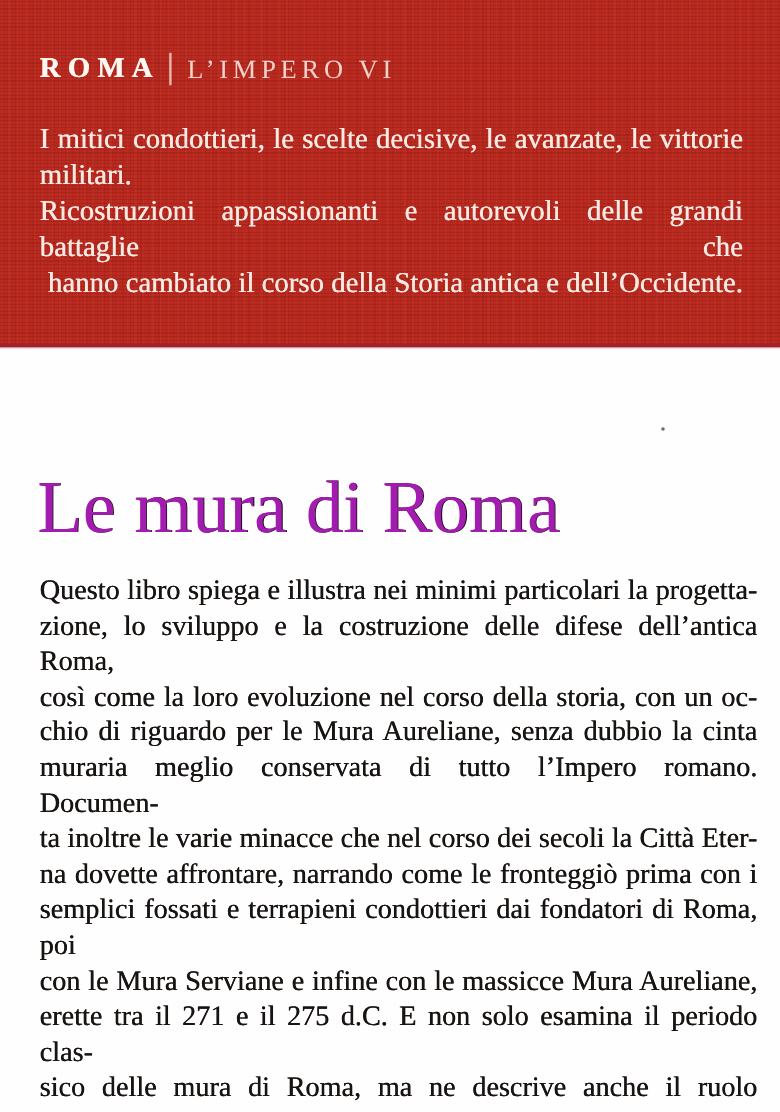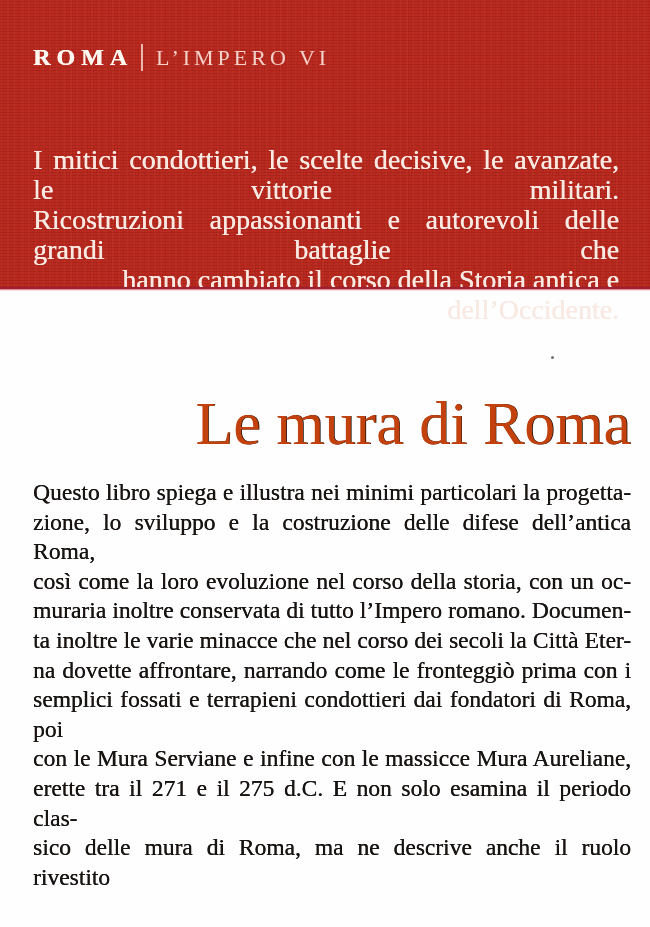--- a/index.html
+++ b/index.html
@@ -62,39 +62,37 @@
     letter-spacing: 4px;
     padding-top: 1px;
   }
 
   
   .tagline {
     position: absolute;
     top: 101px; left: 33px;
     width: 586px;
     color: #f8e9e2;
-    font-size: 28px;
+    font-size: 24px;
     line-height: 30px;
     text-shadow: 0.35px 0 0 #f8e9e2;
-    margin-top: 44px;
   }
   .tagline .jline { text-align: justify; text-align-last: justify; }
   .tagline .lline { text-align: right; }
 
   
   .book-title {
     position: absolute;
     top: 390px; left: 31px;
     width: 600px;
-    color: #c2410c;
+    color: #a21caf;
     font-size: 62px;
     line-height: 66px;
     white-space: nowrap;
     text-shadow: 0.7px 0 0 #0f0c0b;
-    text-align: right;
   }
 
   
   .body-text {
     position: absolute;
     top: 478px; left: 33px;
     width: 598px;
     color: #181412;
     font-size: 23.5px;
     line-height: 29.6px;
@@ -132,21 +130,22 @@
   <div class="banner-edge"></div>
 
   <div class="ink-speck"></div>
 
   <div class="book-title">Le mura di Roma</div>
 
   <div class="body-text">
     <div class="jline">Questo libro spiega e illustra nei minimi particolari la progetta-</div>
     <div class="jline">zione, lo sviluppo e la costruzione delle difese dell’antica Roma,</div>
     <div class="jline">così come la loro evoluzione nel corso della storia, con un oc-</div>
-    <div class="jline">muraria inoltre conservata di tutto l’Impero romano. Documen-</div>
+    <div class="jline">chio di riguardo per le Mura Aureliane, senza dubbio la cinta</div>
+    <div class="jline">muraria meglio conservata di tutto l’Impero romano. Documen-</div>
     <div class="jline">ta inoltre le varie minacce che nel corso dei secoli la Città Eter-</div>
     <div class="jline">na dovette affrontare, narrando come le fronteggiò prima con i</div>
     <div class="jline">semplici fossati e terrapieni condottieri dai fondatori di Roma, poi</div>
     <div class="jline">con le Mura Serviane e infine con le massicce Mura Aureliane,</div>
     <div class="jline">erette tra il 271 e il 275 d.C. E non solo esamina il periodo clas-</div>
     <div class="jline">sico delle mura di Roma, ma ne descrive anche il ruolo rivestito</div>
 
   </div>
 
 </div>

